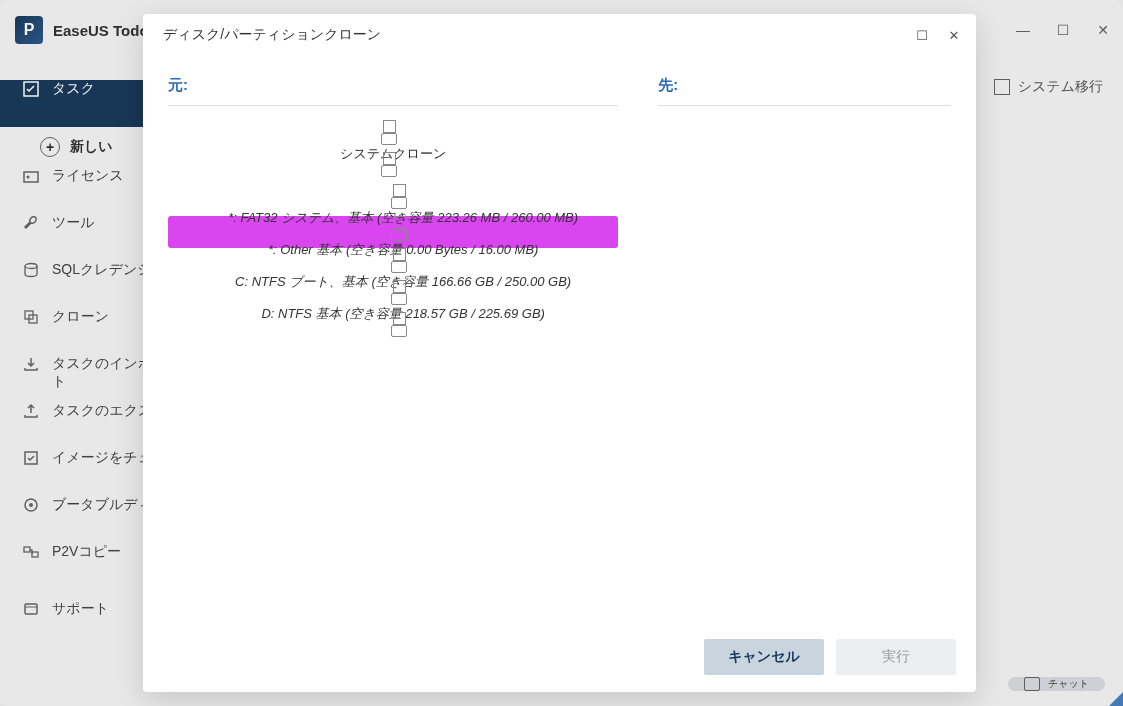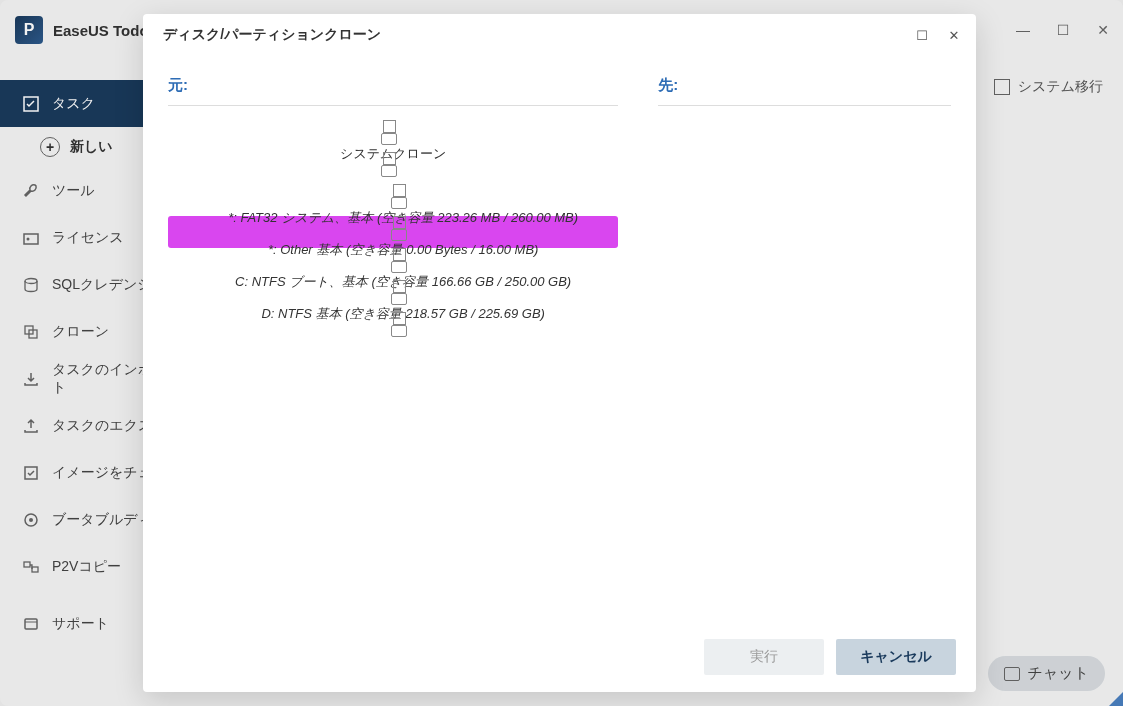--- a/index.html
+++ b/index.html
@@ -7,54 +7,54 @@
 
 .main-window { width: 1123px; height: 706px; background: #f5f5f5; position: relative; border-radius: 8px; }
 .titlebar { height: 60px; display: flex; align-items: center; padding: 0 15px; }
 .titlebar .logo { width: 28px; height: 28px; background: linear-gradient(135deg, #1a3a5c, #2d5a8c); border-radius: 4px; margin-right: 10px; display: flex; align-items: center; justify-content: center; }
 .titlebar .logo::before { content: "P"; color: #fff; font-weight: bold; font-size: 16px; }
 .titlebar .app-title { font-weight: bold; font-size: 15px; color: #333; }
 .titlebar-controls { position: absolute; right: 10px; top: 20px; display: flex; gap: 20px; }
 .titlebar-controls span { width: 20px; height: 20px; display: inline-flex; align-items: center; justify-content: center; font-size: 14px; color: #666; cursor: pointer; }
 
 .sidebar { position: absolute; left: 0; top: 80px; width: 180px; height: calc(100% - 80px); background: transparent; }
-.sidebar-item { height: 47px; display: flex; align-items: center; padding-left: 22px; color: #444; font-size: 14px; cursor: pointer; }
+.sidebar-item { height: 47px; display: flex; padding-left: 22px; color: #444; font-size: 14px; cursor: pointer; }
 .sidebar-item.active { background: #1a3a5c; color: #fff; }
 .sidebar-item .icon { width: 18px; height: 18px; margin-right: 12px; display: inline-flex; align-items: center; justify-content: center; }
 .sidebar-subitem { height: 40px; display: flex; align-items: center; padding-left: 40px; color: #333; font-size: 14px; cursor: pointer; font-weight: bold; }
 .sidebar-subitem .plus { width: 20px; height: 20px; border: 1.5px solid #666; border-radius: 50%; display: inline-flex; align-items: center; justify-content: center; margin-right: 10px; font-size: 14px; line-height: 1; }
 
 .top-actions { position: absolute; right: 20px; top: 78px; display: flex; align-items: center; gap: 8px; color: #555; font-size: 14px; padding-left: 28px; }
 .top-actions .icon { width: 16px; height: 16px; border: 1.5px solid #666; display: inline-block; }
 
 
 .modal-backdrop { position: absolute; inset: 0; background: rgba(0,0,0,0.05); }
 .modal { position: absolute; left: 143px; top: 14px; width: 833px; height: 678px; background: #fff; box-shadow: 0 8px 30px rgba(0,0,0,0.15); border-radius: 4px; display: flex; flex-direction: column; }
 .modal-header { height: 42px; display: flex; align-items: center; padding: 0 20px; }
-.modal-title { font-size: 14px; color: #333; font-weight: 700; }
+.modal-title { font-size: 14px; color: #333; font-weight: 400; }
 .modal-controls { position: absolute; right: 15px; top: 14px; display: flex; gap: 18px; }
 .modal-controls span { width: 14px; height: 14px; display: inline-flex; align-items: center; justify-content: center; font-size: 13px; color: #555; cursor: pointer; }
 
 .modal-body { flex: 1; padding: 20px 25px 0 25px; display: flex; gap: 40px; }
 .col { flex: 1; }
 .col-header { color: #2d6cb5; font-weight: bold; font-size: 15px; padding-bottom: 10px; border-bottom: 1px solid #ddd; margin-bottom: 14px; }
 
 .tree-row { display: flex; align-items: center; height: 32px; font-size: 13px; color: #333; cursor: pointer; padding: 0 4px; flex-direction: column; }
 .tree-row.hover { background: #d946ef; border-radius: 3px; }
 .tree-row .checkbox { width: 13px; height: 13px; border: 1.5px solid #888; margin-right: 8px; flex-shrink: 0; }
 .tree-row .disk-icon { width: 16px; height: 12px; border: 1.5px solid #888; border-radius: 2px; margin-right: 8px; flex-shrink: 0; position: relative; }
 .tree-row.level-0 { padding-left: 4px; }
 .tree-row.level-2 { padding-left: 24px; font-style: italic; }
 
 .modal-footer { height: 70px; display: flex; align-items: center; justify-content: flex-end; gap: 12px; padding: 0 20px; }
 .btn { width: 120px; height: 36px; border: none; font-size: 14px; cursor: pointer; border-radius: 2px; }
 .btn-cancel { background: #c8d4de; color: #1a3a5c; font-weight: bold; }
 .btn-execute { background: #eceff1; color: #999; }
 
-.chat-button { position: absolute; right: 18px; bottom: 15px; background: #d8dce0; padding: 8px 16px; border-radius: 18px; display: flex; align-items: center; gap: 8px; font-size: 15px; color: #444; cursor: pointer; }
+.chat-button { position: absolute; right: 18px; bottom: 15px; background: #d8dce0; padding: 0 16px; border-radius: 18px; display: flex; align-items: center; gap: 8px; font-size: 10px; color: #444; cursor: pointer; }
 .chat-button .chat-icon { width: 16px; height: 14px; border: 1.5px solid #666; border-radius: 2px; position: relative; }
 
 .resize-handle { position: absolute; right: 0; bottom: 0; width: 0; height: 0; border-style: solid; border-width: 0 0 14px 14px; border-color: transparent transparent #4a80c0 transparent; }
 
 svg { display: block; }
 </style>
 </head>
 <body>
 
 <div class="main-window">
@@ -84,33 +84,33 @@
         </span>
       <span>タスク</span>
     </div>
     <div class="sidebar-subitem">
       <span class="plus">+</span>
       <span>新しい</span>
     </div>
     <div class="sidebar-item">
       <span class="icon">
           <svg width="16" height="16" viewBox="0 0 16 16">
-            <path d="M13 3a4 4 0 0 1-5 5L3 13l-1-1 5-5a4 4 0 0 1 5-5z" fill="none" stroke="#666" stroke-width="1.5"></path>
-          </svg>
-        </span>
-      <span>ツール</span>
-    </div>
-    <div class="sidebar-item">
-      <span class="icon">
-          <svg width="16" height="16" viewBox="0 0 16 16">
             <rect x="1" y="4" width="14" height="10" fill="none" stroke="#666" stroke-width="1.5"></rect>
             <circle cx="5" cy="9" r="1.5" fill="#666"></circle>
           </svg>
         </span>
       <span>ライセンス</span>
+    </div>
+    <div class="sidebar-item">
+      <span class="icon">
+          <svg width="16" height="16" viewBox="0 0 16 16">
+            <path d="M13 3a4 4 0 0 1-5 5L3 13l-1-1 5-5a4 4 0 0 1 5-5z" fill="none" stroke="#666" stroke-width="1.5"></path>
+          </svg>
+        </span>
+      <span>ツール</span>
     </div>
     <div class="sidebar-item">
       <span class="icon">
           <svg width="16" height="16" viewBox="0 0 16 16">
             <ellipse cx="8" cy="4" rx="6" ry="2.5" fill="none" stroke="#666" stroke-width="1.3"></ellipse>
             <path d="M2 4v8c0 1.4 2.7 2.5 6 2.5s6-1.1 6-2.5V4" fill="none" stroke="#666" stroke-width="1.3"></path>
           </svg>
         </span>
       <span>SQLクレデンシャ</span>
     </div>
@@ -233,18 +233,18 @@
               <span class="disk-icon"></span>
             </div>
           </div>
       </div>
       <div class="col" style="flex:0.65">
         <div class="col-header">先:</div>
       </div>
     </div>
 
     <div class="modal-footer">
+      <button class="btn btn-cancel">キャンセル</button>
       <button class="btn btn-execute">実行</button>
-      <button class="btn btn-cancel">キャンセル</button>
     </div>
   </div>
 
 </div>
 
 </body></html>

